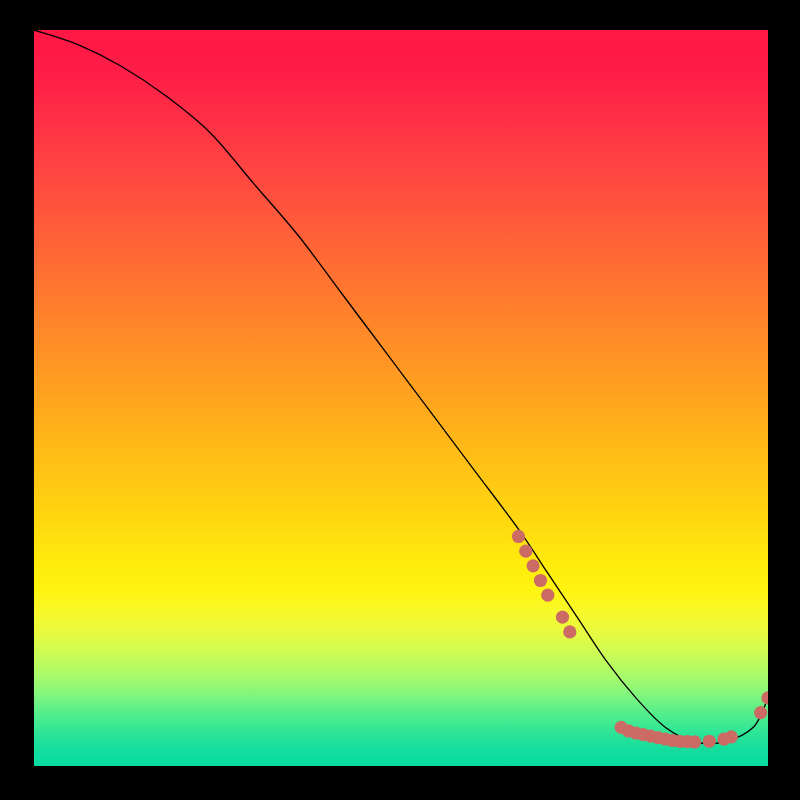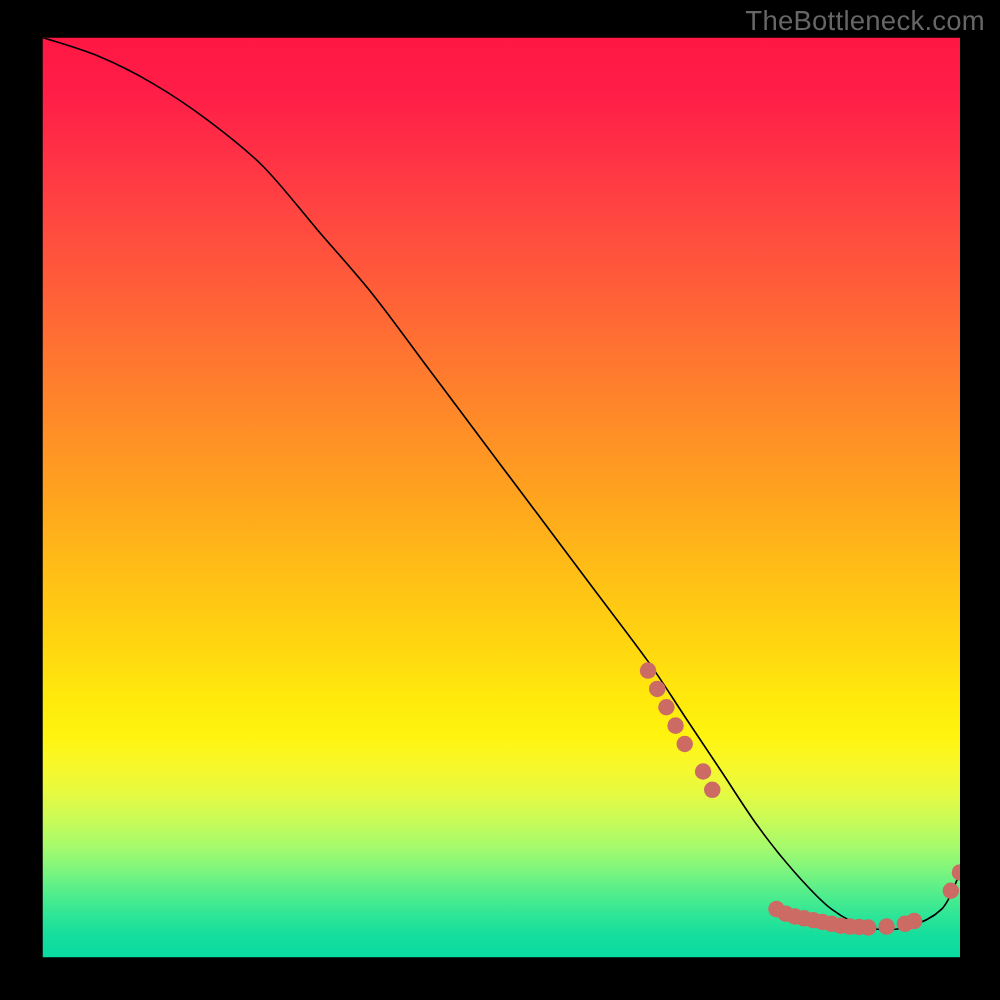--- a/index.html
+++ b/index.html
@@ -66,21 +66,20 @@
   .curve {
     position: absolute;
     inset: 0;
     pointer-events: none;
   }
 </style>
 </head>
 <body>
 
 <div class="frame">
-  <div class="watermark">TheBottleneck.com</div>
 
   <div class="plot">
     <div class="bg-grad"></div>
     <svg class="curve" viewBox="0 0 100 100" preserveAspectRatio="none">
       <path id="curve-path" fill="none" stroke="#000" stroke-width="1.3" vector-effect="non-scaling-stroke" d="M 0 0 C 1 0.3333333333333333, 4 1.1666666666666665, 6 2 C 8 2.8333333333333335, 10 3.833333333333333, 12 5 C 14 6.166666666666667, 16 7.5, 18 9 C 20 10.5, 22 12, 24 14 C 26 16, 28 18.666666666666668, 30 21 C 32 23.333333333333332, 34 25.5, 36 28 C 38 30.5, 40 33.333333333333336, 42 36 C 44 38.666666666666664, 46 41.33333333333333, 48 43.99999999999999 C 50 46.66666666666666, 52 49.33333333333333, 54 52 C 56 54.66666666666667, 58 57.333333333333336, 60 60 C 62 62.666666666666664, 64.33333333333333 65.66666666666667, 66 68 C 67.66666666666667 70.33333333333333, 68.66666666666667 72, 70 74 C 71.33333333333333 76, 72.66666666666667 78, 74 80 C 75.33333333333333 82, 76.66666666666667 84.16666666666667, 78 86 C 79.33333333333333 87.83333333333333, 80.66666666666667 89.5, 82 91 C 83.33333333333333 92.5, 84.66666666666667 94, 86 95 C 87.33333333333333 96, 88.66666666666667 96.66666666666667, 90 97 C 91.33333333333333 97.33333333333333, 92.66666666666667 97.33333333333333, 94 97 C 95.33333333333333 96.66666666666667, 97 96, 98 95 C 99 94, 99.66666666666667 91.66666666666667, 100 91"></path>
       <g id="markers">
           <circle cx="66" cy="69" r="0.9" fill="#cc6b64"></circle>
           <circle cx="67" cy="71" r="0.9" fill="#cc6b64"></circle>
           <circle cx="68" cy="73" r="0.9" fill="#cc6b64"></circle>
           <circle cx="69" cy="75" r="0.9" fill="#cc6b64"></circle>

